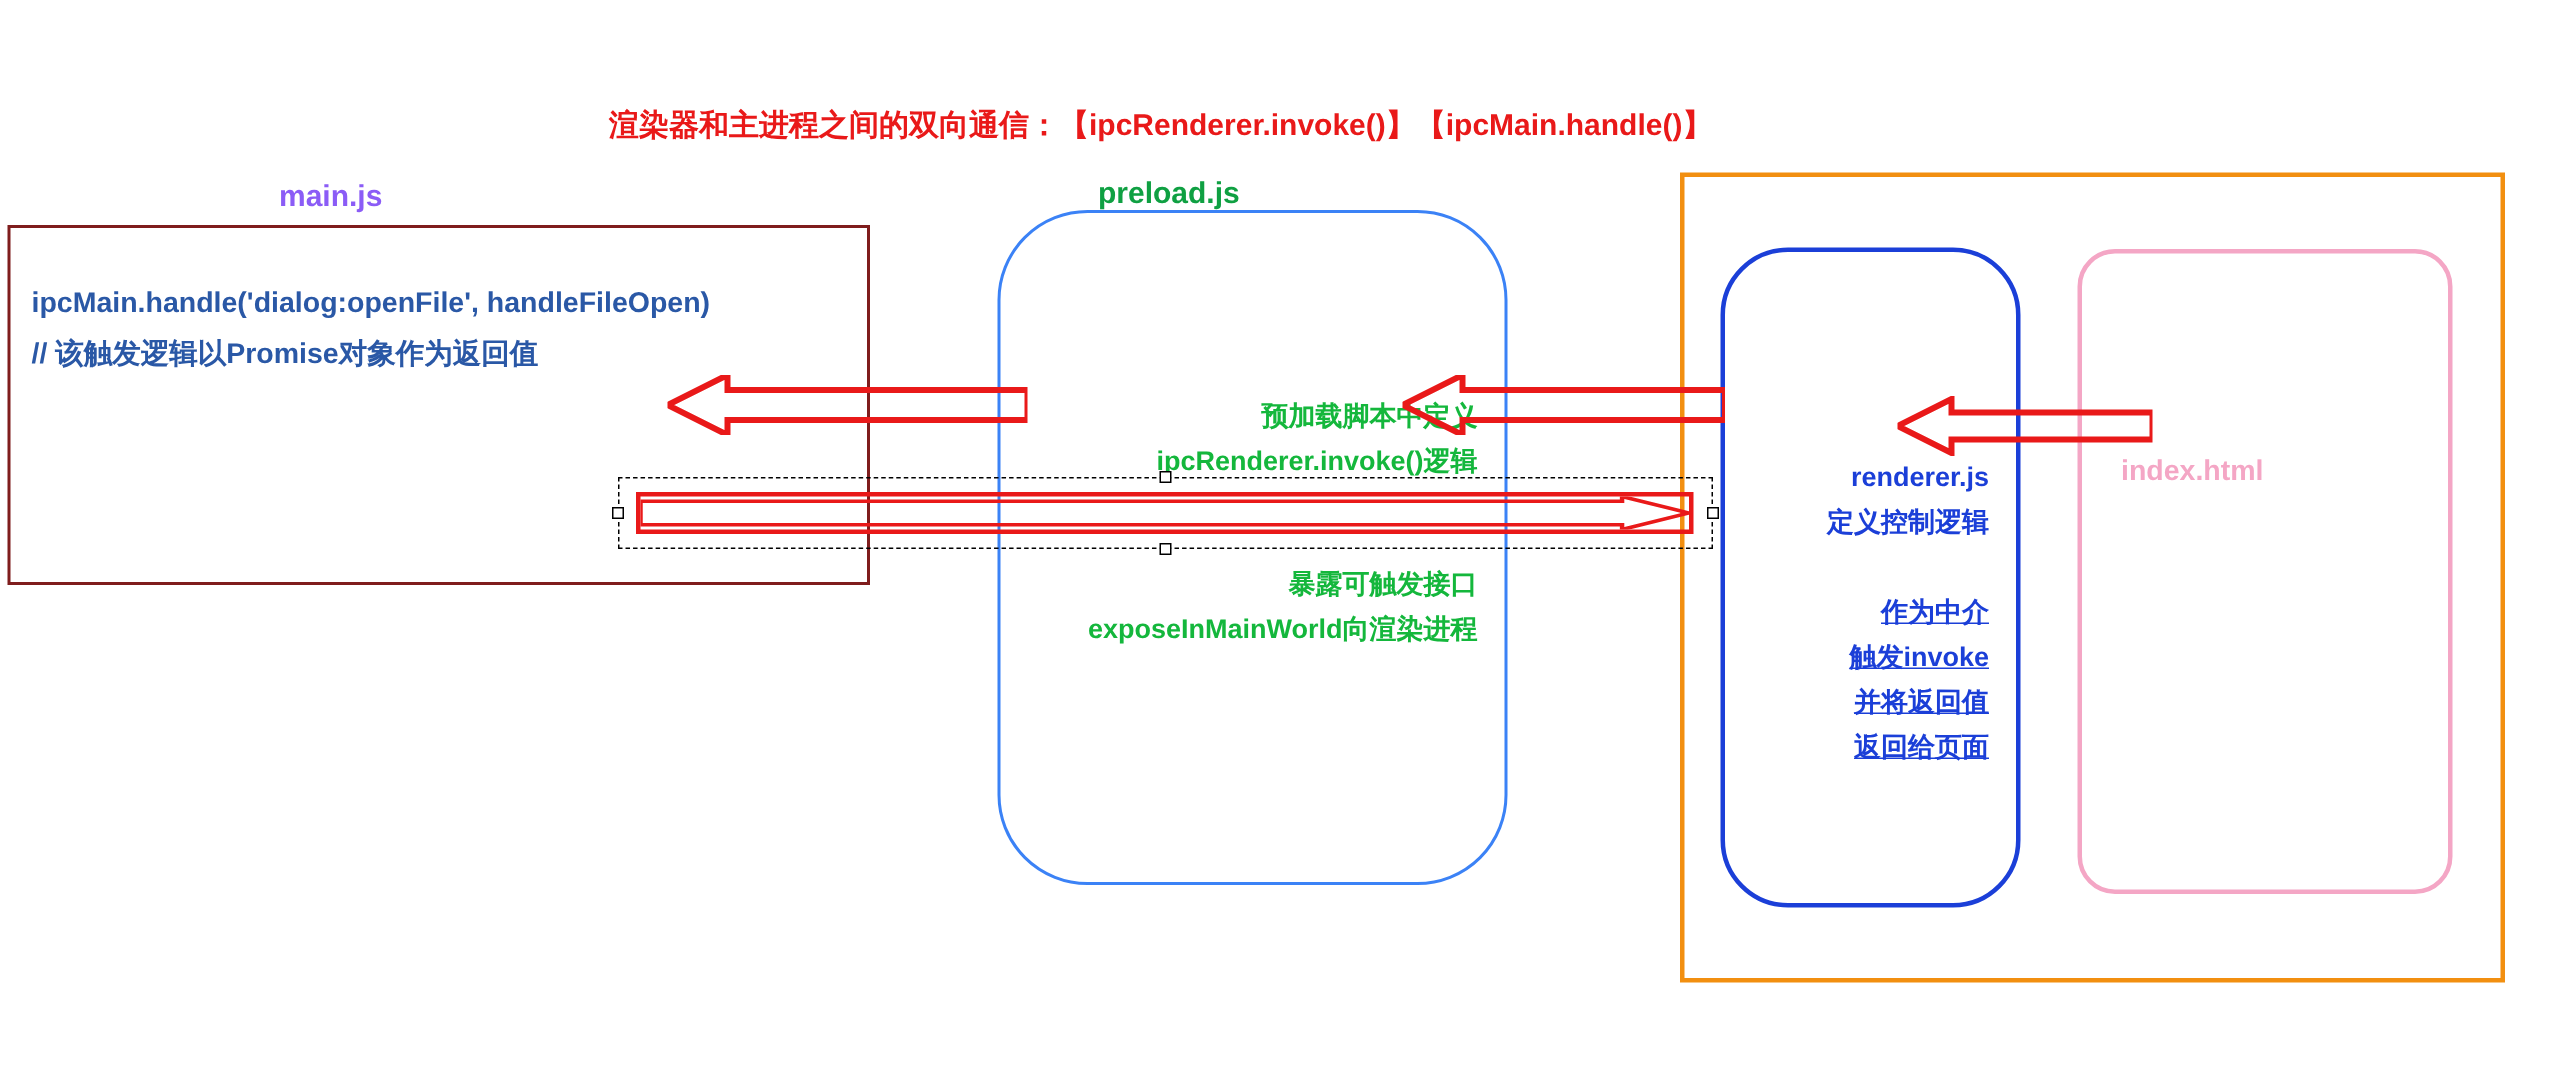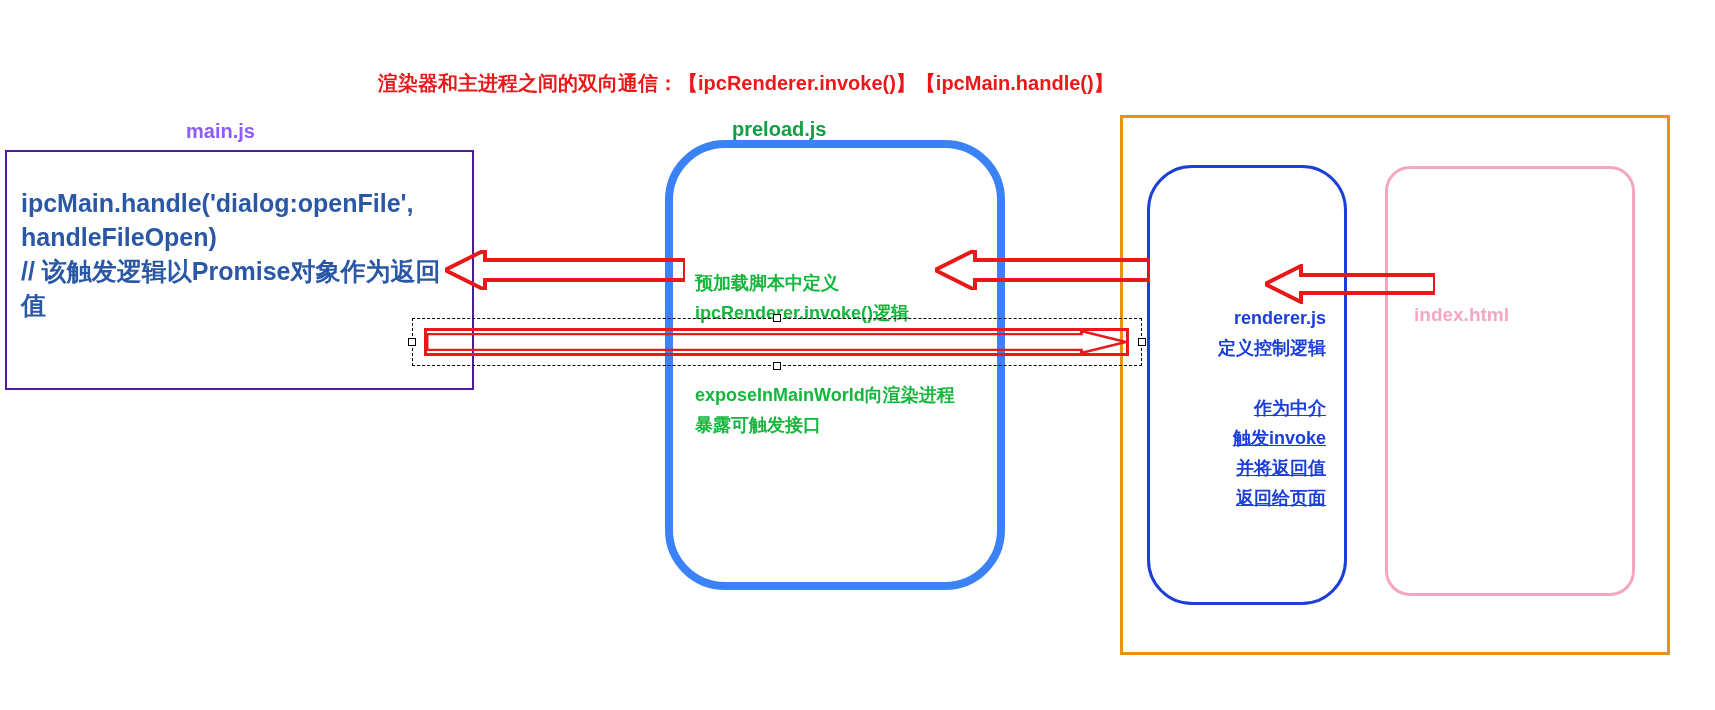--- a/index.html
+++ b/index.html
@@ -8,57 +8,58 @@
       font-family: "Microsoft YaHei", Arial, sans-serif;
       font-weight: bold;
       width: 1715px;
       height: 710px;
       position: relative;
     }
     .abs { position: absolute; }
     .title {
       color: #e91919;
       font-size: 20px;
-      left: 378px;
+      left: 406px;
       top: 70px;
     }
     .label-main {
       color: #8b5cf6;
       font-size: 20px;
       left: 186px;
       top: 120px;
     }
     .label-preload {
       color: #0fa042;
       font-size: 20px;
       left: 732px;
       top: 118px;
     }
     .box-main {
       left: 5px;
       top: 150px;
-      width: 469px;
+      width: 575px;
       height: 240px;
-      border: 2px solid #4c1d95;
+      border: 2px solid #7f1d1d;
       padding: 34px 14px;
-      font-size: 25px;
+      font-size: 19px;
       color: #2a58a6;
       line-height: 34px;
     }
     .box-preload {
       left: 665px;
       top: 140px;
       width: 340px;
       height: 450px;
-      border: 8px solid #3b82f6;
+      border: 2px solid #3b82f6;
       border-radius: 60px;
       padding: 120px 18px 18px 22px;
       color: #14b73c;
       font-size: 18px;
       line-height: 30px;
+      text-align: right;
     }
     .preload-para2 { margin-top: 52px; }
     .box-outer {
       left: 1120px;
       top: 115px;
       width: 550px;
       height: 540px;
       border: 3px solid #f28f10;
     }
     .box-renderer {
@@ -138,22 +139,22 @@
   <div>ipcMain.handle('dialog:openFile', handleFileOpen)</div>
   <div>// 该触发逻辑以Promise对象作为返回值</div>
 </div>
 
 <div class="abs box-preload">
   <div>
     <div>预加载脚本中定义</div>
     <div>ipcRenderer.invoke()逻辑</div>
   </div>
   <div class="preload-para2">
+    <div>暴露可触发接口</div>
     <div>exposeInMainWorld向渲染进程</div>
-    <div>暴露可触发接口</div>
   </div>
 </div>
 
 <div class="abs box-outer"></div>
 
 <div class="abs box-renderer">
   <div>renderer.js</div>
   <div>定义控制逻辑</div>
   <div class="renderer-para2">
     <div>作为中介</div>

